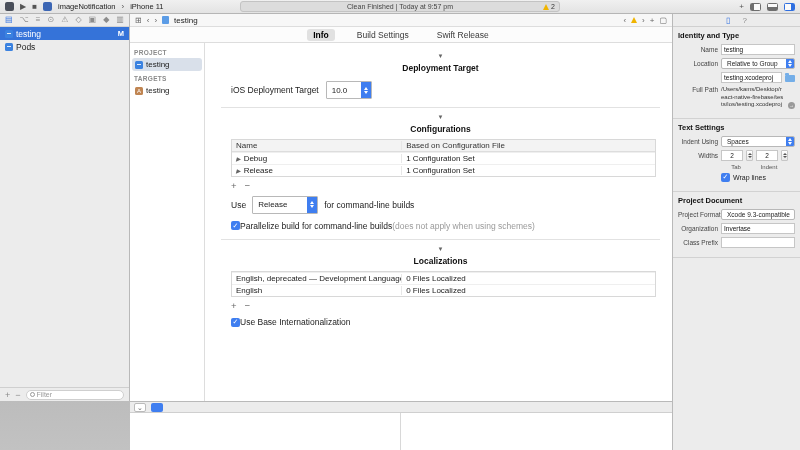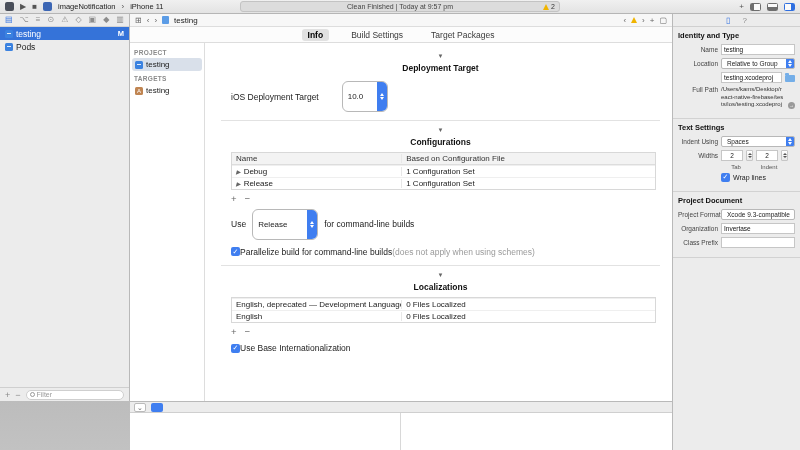--- a/index.html
+++ b/index.html
@@ -52,22 +52,22 @@
   .proj-sidebar { width:75px; border-right:1px solid #ddd; padding-top:2px; font-size:8px; flex:none; }
   .ps-header { color:#8a8a8a; font-size:6.5px; font-weight:bold; padding:4px 4px 2px; letter-spacing:.3px; }
   .ps-row { height:13px; display:flex; align-items:center; gap:3px; padding:0 3px; margin:0 2px; border-radius:3px; color:#222; }
   .ps-row.selected { background:#d9e0ea; }
   .target-icon { width:8px; height:8px; border-radius:1.5px; background:#c08552; color:#fff; font-size:6px; line-height:8px; text-align:center; flex:none; }
 
   .form { flex:1; overflow:hidden; padding:6px 12px 0 16px; font-size:8.5px; color:#222; }
   .section-header { display:flex; align-items:center; gap:4px; font-weight:bold; font-size:8.5px; color:#111; margin:4px 0 5px;flex-direction:column; }
   .tri { font-size:6px; color:#666; line-height:1; }
   .sep { border-top:1px solid #e2e2e2; margin:8px 0 6px; }
-  .dep-row { display:flex; align-items:center; gap:23px; margin:8px 0 6px 10px; }
-  .popup { display:inline-flex; align-items:stretch; background:#fff; border:1px solid #b8b8b8; border-radius:6px; height:31px; font-size:8px; color:#222; overflow:hidden; }
+  .dep-row { display:flex; align-items:center; gap:7px; margin:8px 0 6px 10px; }
+  .popup { display:inline-flex; align-items:stretch; background:#fff; border:1px solid #b8b8b8; border-radius:1px; height:18px; font-size:8px; color:#222; overflow:hidden; }
   .popup .pv { display:flex; align-items:center; padding:0 5px; white-space:nowrap; }
   .stepper { width:10px; background:#3f7ef0; display:flex; flex-direction:column; align-items:center; justify-content:center; gap:1px; flex:none; }
   .stepper i { width:0; height:0; border-left:2.5px solid transparent; border-right:2.5px solid transparent; }
   .stepper i.up { border-bottom:3px solid #fff; }
   .stepper i.dn { border-top:3px solid #fff; }
   .tbl { border:1px solid #d8d8d8; margin:2px 0 4px 10px; width:calc(100% - 14px); }
   .tbl-head { display:flex; background:#f3f3f3; border-bottom:1px solid #ddd; height:12px; align-items:center; font-size:8px; color:#333; }
   .tbl-row { display:flex; height:12px; align-items:center; font-size:8px; color:#222; border-top:1px solid #efefef; }
   .c1 { width:40%; padding:0 4px; display:flex; gap:3px; align-items:center; white-space:nowrap; overflow:hidden; }
   .c2 { flex:1; padding:0 4px; border-left:1px solid #e7e7e7; white-space:nowrap; overflow:hidden; }
@@ -181,21 +181,21 @@
         <i class="tri-warn"></i>
         <span>›</span>
         <span>+</span>
         <span>▢</span>
       </span>
     </div>
 
     <div class="proj-tabs">
       <span class="proj-tab selected">Info</span>
       <span class="proj-tab">Build Settings</span>
-      <span class="proj-tab">Target Packages</span>
+      <span class="proj-tab">Swift Release</span>
     </div>
 
     <div class="editor-body">
       <aside class="proj-sidebar">
         <div class="ps-header">PROJECT</div>
         <div class="ps-row selected">
           <span class="proj-icon"></span>
           <span>testing</span>
         </div>
         <div class="ps-header">TARGETS</div>

